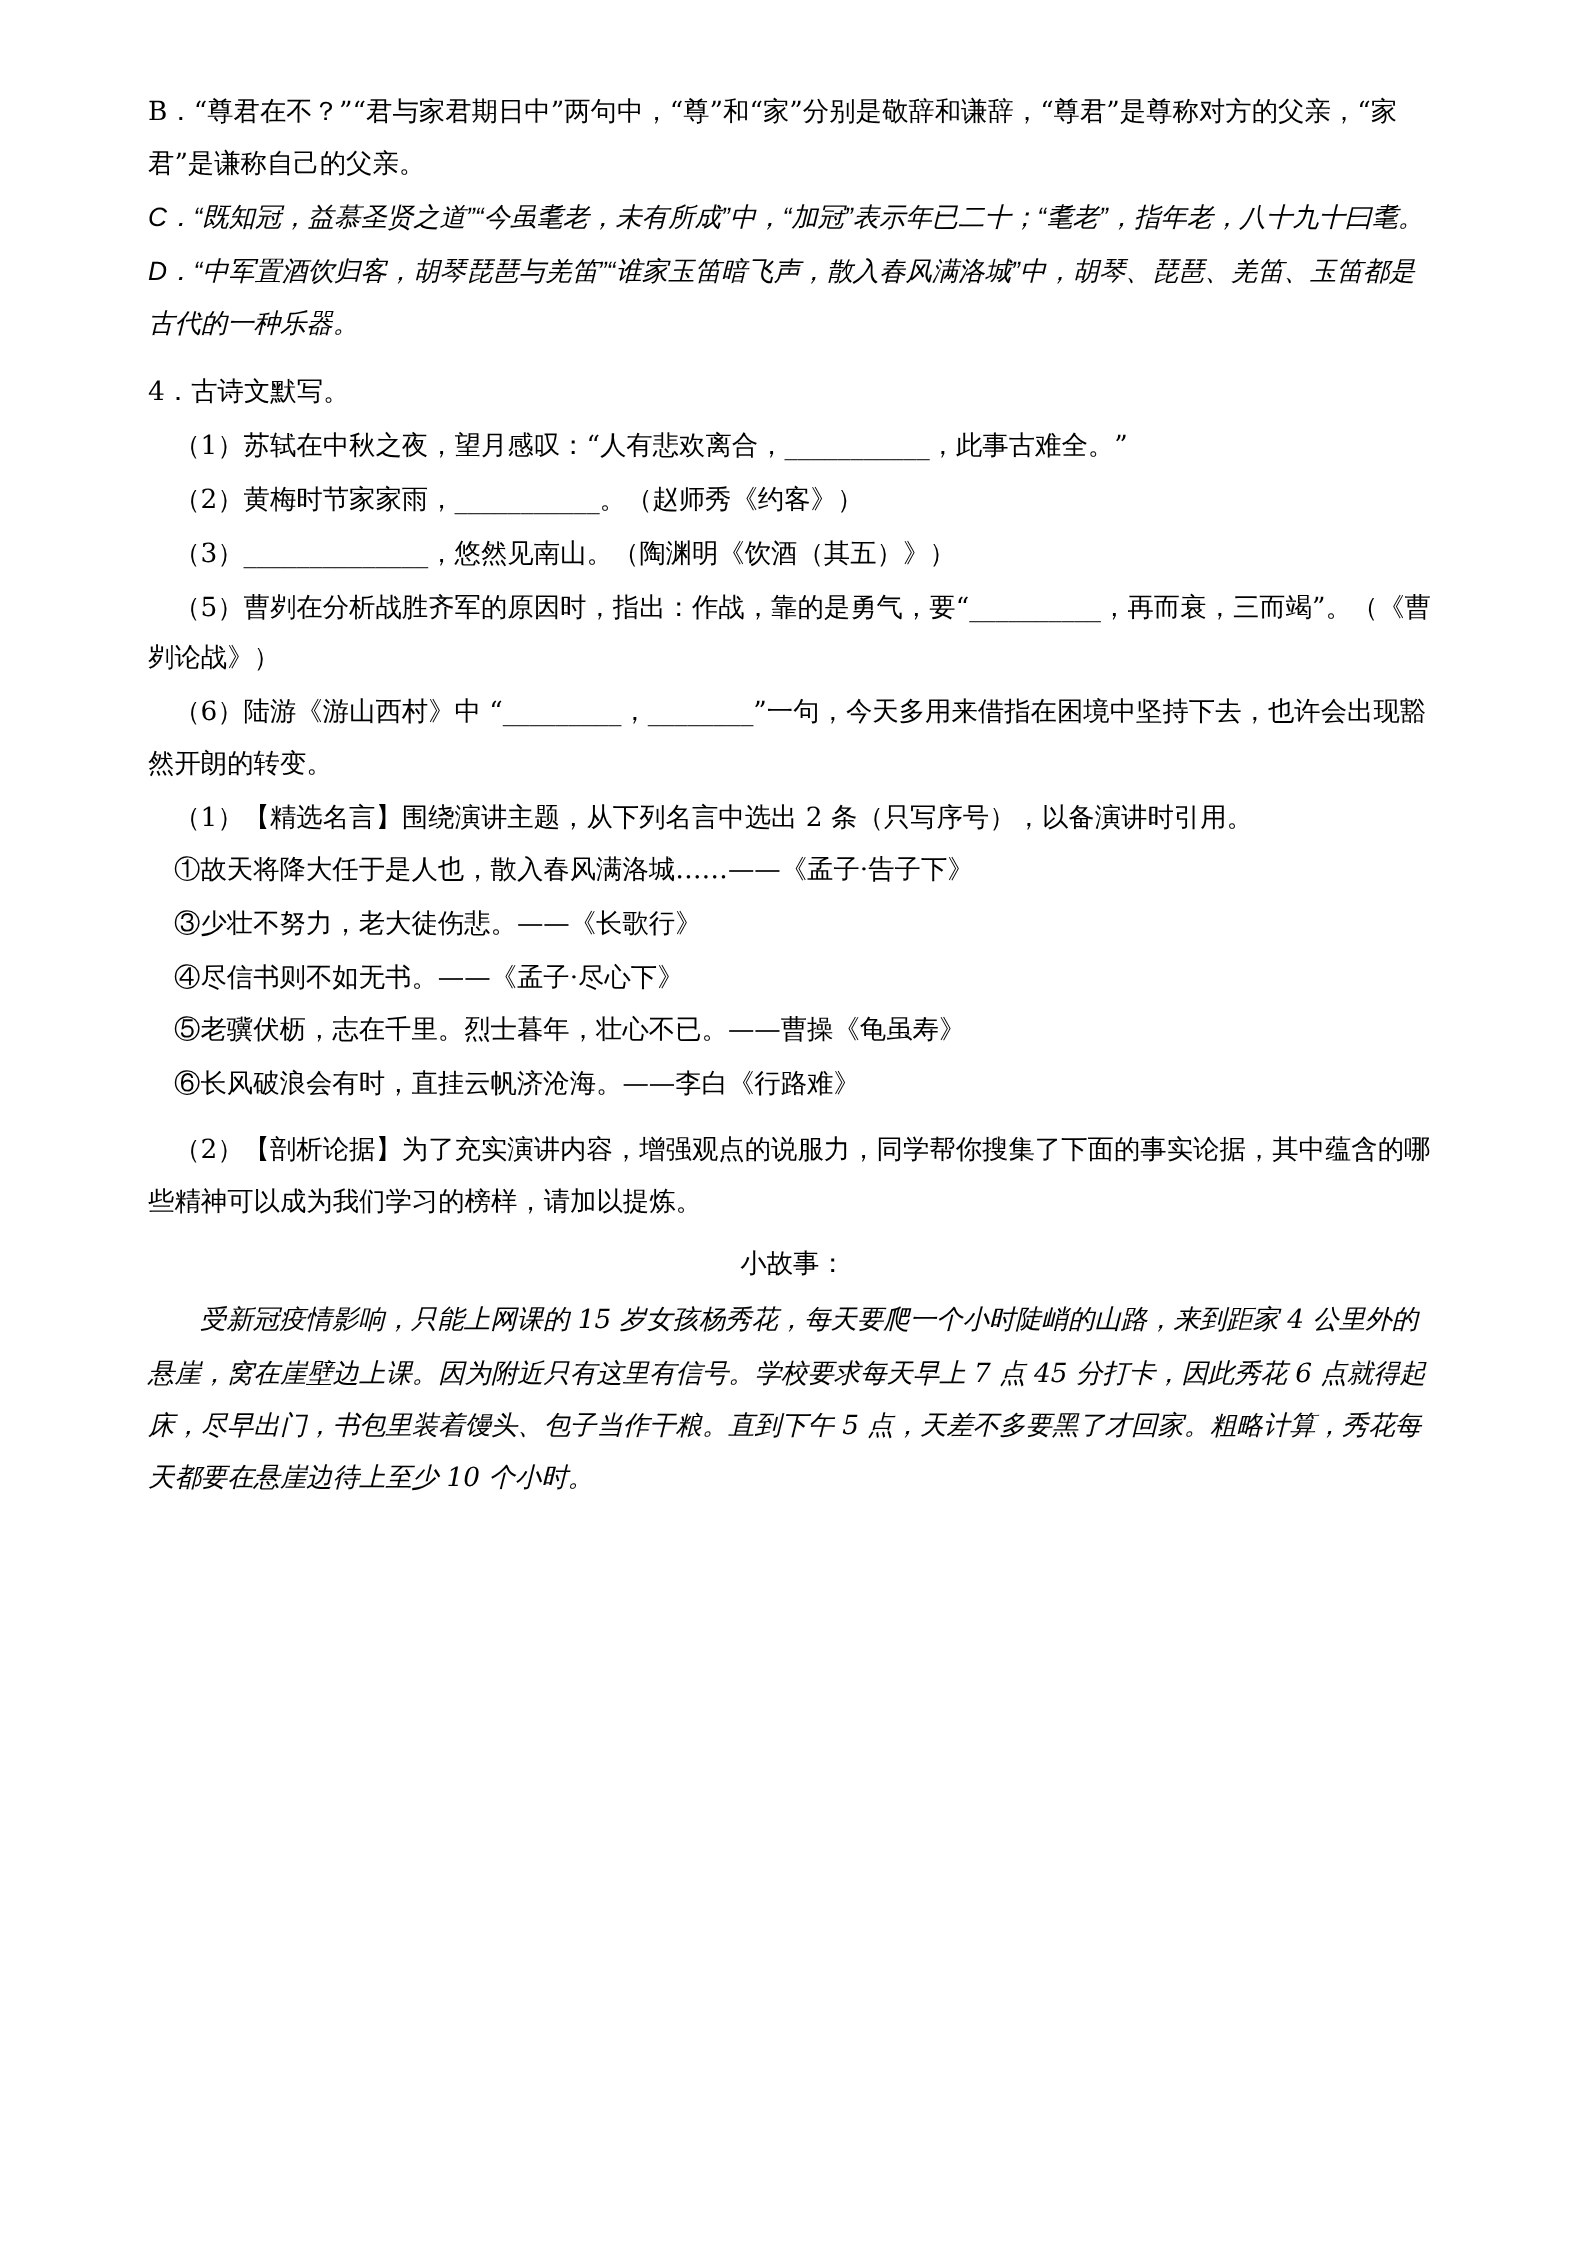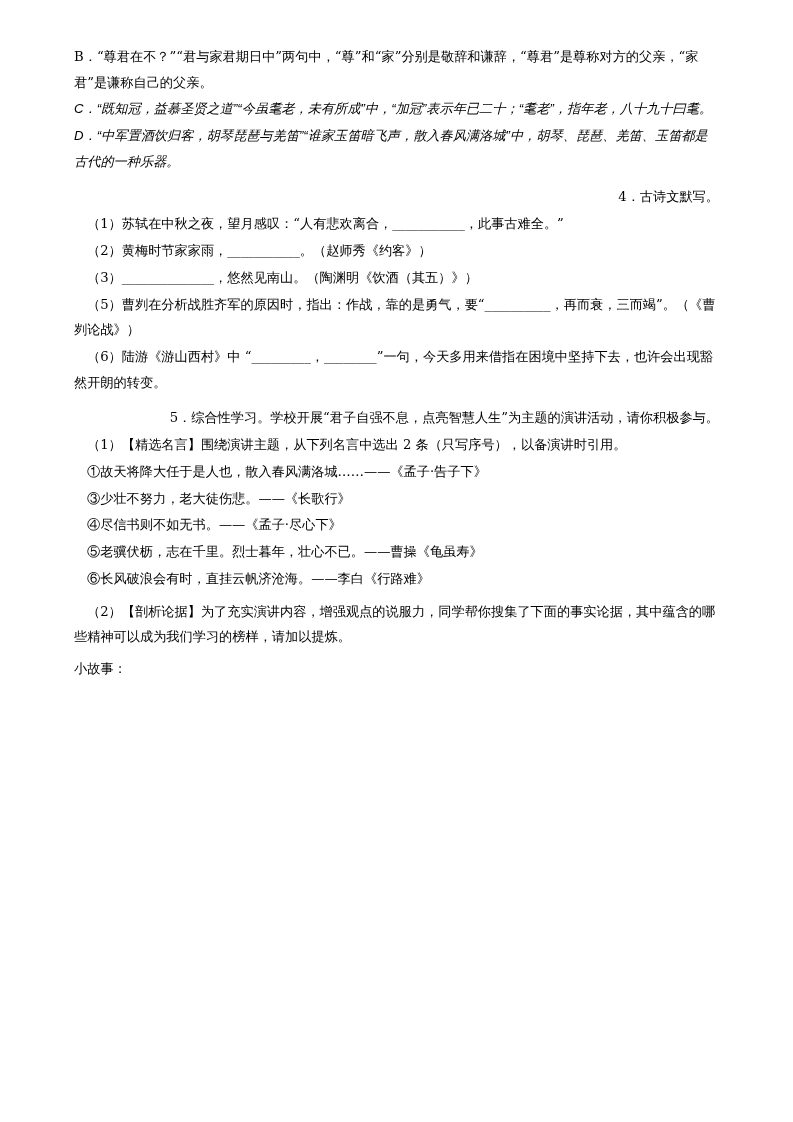--- a/index.html
+++ b/index.html
@@ -33,40 +33,40 @@
   .opt {
     text-indent: 0;
     margin-bottom: 1px;
   }
   .hang {
     padding-left: 0;
   }
   .q-head {
     margin-top: 9px;
     margin-bottom: 2px;
-    text-align: right;
   }
   .sub {
     margin-bottom: 1px;
   }
   .indent-half {
     text-indent: 13px;
   }
   .kai {
     font-family: Liberation Sans, sans-serif;
     font-style: italic;
   }
   .story-body {
     text-indent: 26px;
     font-style: italic;
     line-height: 2.0;
   }
   .story-label {
     margin-top: 6px;
     margin-bottom: 2px;
+    text-align: center;
   }
   .nameline {
     margin-bottom: 1px;
     line-height: 1.95;
   }
   .small-gap {
     margin-top: 7px;
   }
 </style>
 </head>
@@ -79,25 +79,25 @@
     <p class="opt hang kai">C．“既知冠，益慕圣贤之道”“今虽耄老，未有所成”中，“加冠”表示年已二十；“耄老”，指年老，八十九十曰耄。</p>
     <p class="opt hang kai">D．“中军置酒饮归客，胡琴琵琶与羌笛”“谁家玉笛暗飞声，散入春风满洛城”中，胡琴、琵琶、羌笛、玉笛都是古代的一种乐器。</p>
 
     <p class="q-head">4．古诗文默写。</p>
     <p class="sub indent-half">（1）苏轼在中秋之夜，望月感叹：“人有悲欢离合，___________，此事古难全。”</p>
     <p class="sub indent-half">（2）黄梅时节家家雨，___________。（赵师秀《约客》）</p>
     <p class="sub indent-half">（3）______________，悠然见南山。（陶渊明《饮酒（其五）》）</p>
     <p class="sub indent-half">（5）曹刿在分析战胜齐军的原因时，指出：作战，靠的是勇气，要“__________，再而衰，三而竭”。（《曹刿论战》）</p>
     <p class="sub indent-half">（6）陆游《游山西村》中 “_________，________”一句，今天多用来借指在困境中坚持下去，也许会出现豁然开朗的转变。</p>
 
-    <p class="q-head">5．综合性学习。学校开展“君子自强不息，点亮智慧人生”为主题的演讲活动，请你积极参与。</p>
     <p class="sub indent-half">（1）【精选名言】围绕演讲主题，从下列名言中选出 2 条（只写序号），以备演讲时引用。</p>
     <p class="nameline indent-half">①故天将降大任于是人也，散入春风满洛城……——《孟子·告子下》</p>
     <p class="nameline indent-half">③少壮不努力，老大徒伤悲。——《长歌行》</p>
     <p class="nameline indent-half">④尽信书则不如无书。——《孟子·尽心下》</p>
     <p class="nameline indent-half">⑤老骥伏枥，志在千里。烈士暮年，壮心不已。——曹操《龟虽寿》</p>
     <p class="nameline indent-half">⑥长风破浪会有时，直挂云帆济沧海。——李白《行路难》</p>
 
     <p class="sub indent-half small-gap">（2）【剖析论据】为了充实演讲内容，增强观点的说服力，同学帮你搜集了下面的事实论据，其中蕴含的哪些精神可以成为我们学习的榜样，请加以提炼。</p>
     <p class="story-label">小故事：</p>
+    <p class="story-body">受新冠疫情影响，只能上网课的 15 岁女孩杨秀花，每天要爬一个小时陡峭的山路，来到距家 4 公里外的悬崖，窝在崖壁边上课。因为附近只有这里有信号。学校要求每天早上 7 点 45 分打卡，因此秀花 6 点就得起床，尽早出门，书包里装着馒头、包子当作干粮。直到下午 5 点，天差不多要黑了才回家。粗略计算，秀花每天都要在悬崖边待上至少 10 个小时。</p>
 
   </div>
 </div>
 
 </body></html>

